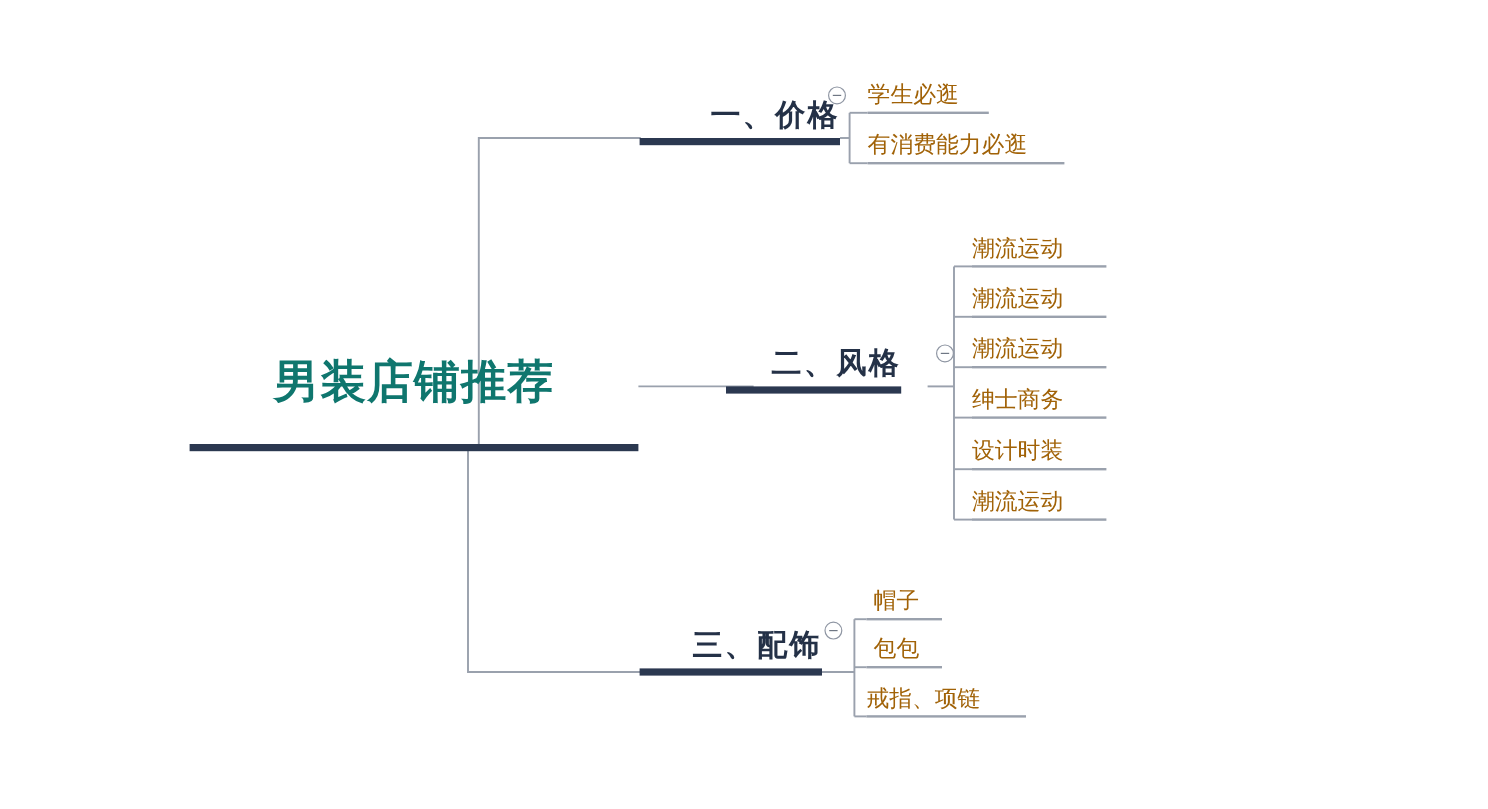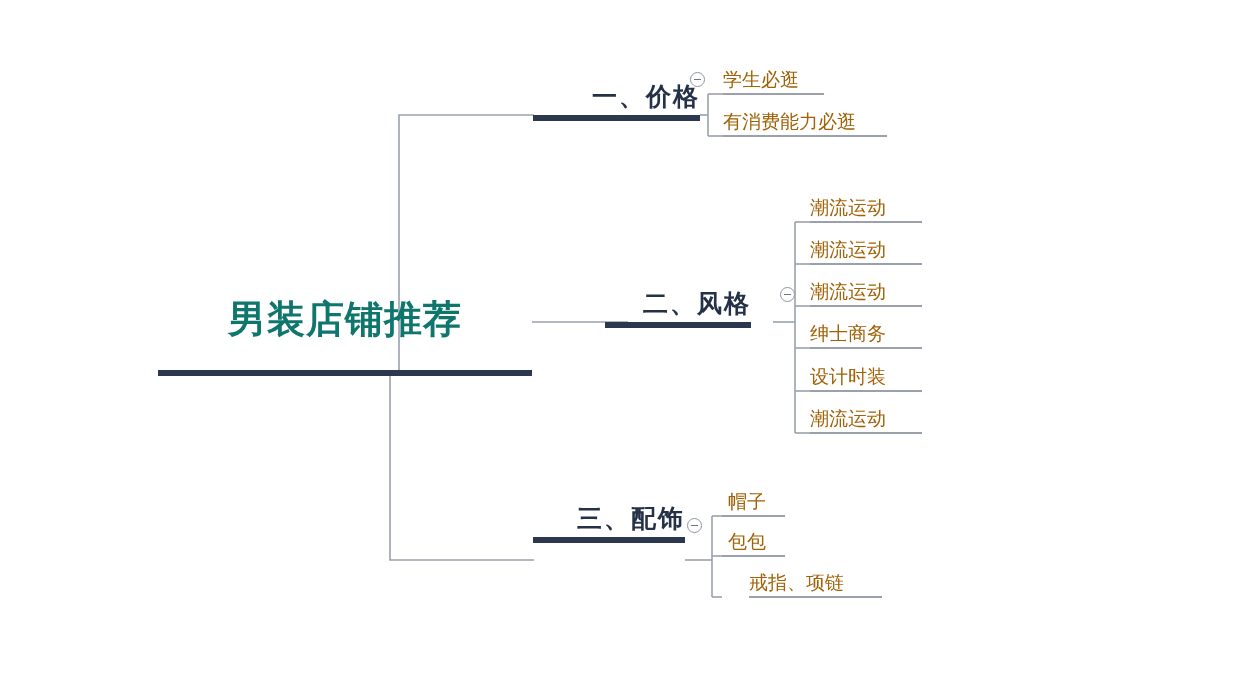--- a/index.html
+++ b/index.html
@@ -201,32 +201,32 @@
   </div>
   <div class="leaf" style="left:810px; top:360px; width:112px; height:32px;">
     <div class="leaf-label">设计时装</div>
     <div class="leaf-bar" style="width:112px;"></div>
   </div>
   <div class="leaf" style="left:810px; top:402px; width:112px; height:32px;">
     <div class="leaf-label">潮流运动</div>
     <div class="leaf-bar" style="width:112px;"></div>
   </div>
 
-  <div class="branch" style="left:533px; top:492px; width:152px; height:51px;">
+  <div class="branch" style="left:533px; top:512px; width:152px; height:51px;">
     <div class="branch-label">三、配饰</div>
     <div class="branch-bar" style="width:152px;"></div>
   </div>
   <div class="toggle" style="left:687px; top:518px;"></div>
 
   <div class="leaf" style="left:722px; top:484px; width:63px; height:33px;">
     <div class="leaf-label" style="left:6px;">帽子</div>
     <div class="leaf-bar" style="width:63px;"></div>
   </div>
   <div class="leaf" style="left:722px; top:524px; width:63px; height:33px;">
     <div class="leaf-label" style="left:6px;">包包</div>
     <div class="leaf-bar" style="width:63px;"></div>
   </div>
-  <div class="leaf" style="left:722px; top:565px; width:133px; height:33px;margin-left:27px;">
+  <div class="leaf" style="left:722px; top:565px; width:133px; height:33px;">
     <div class="leaf-label">戒指、项链</div>
     <div class="leaf-bar" style="width:133px;"></div>
   </div>
 
 </div>
 
 </body></html>

